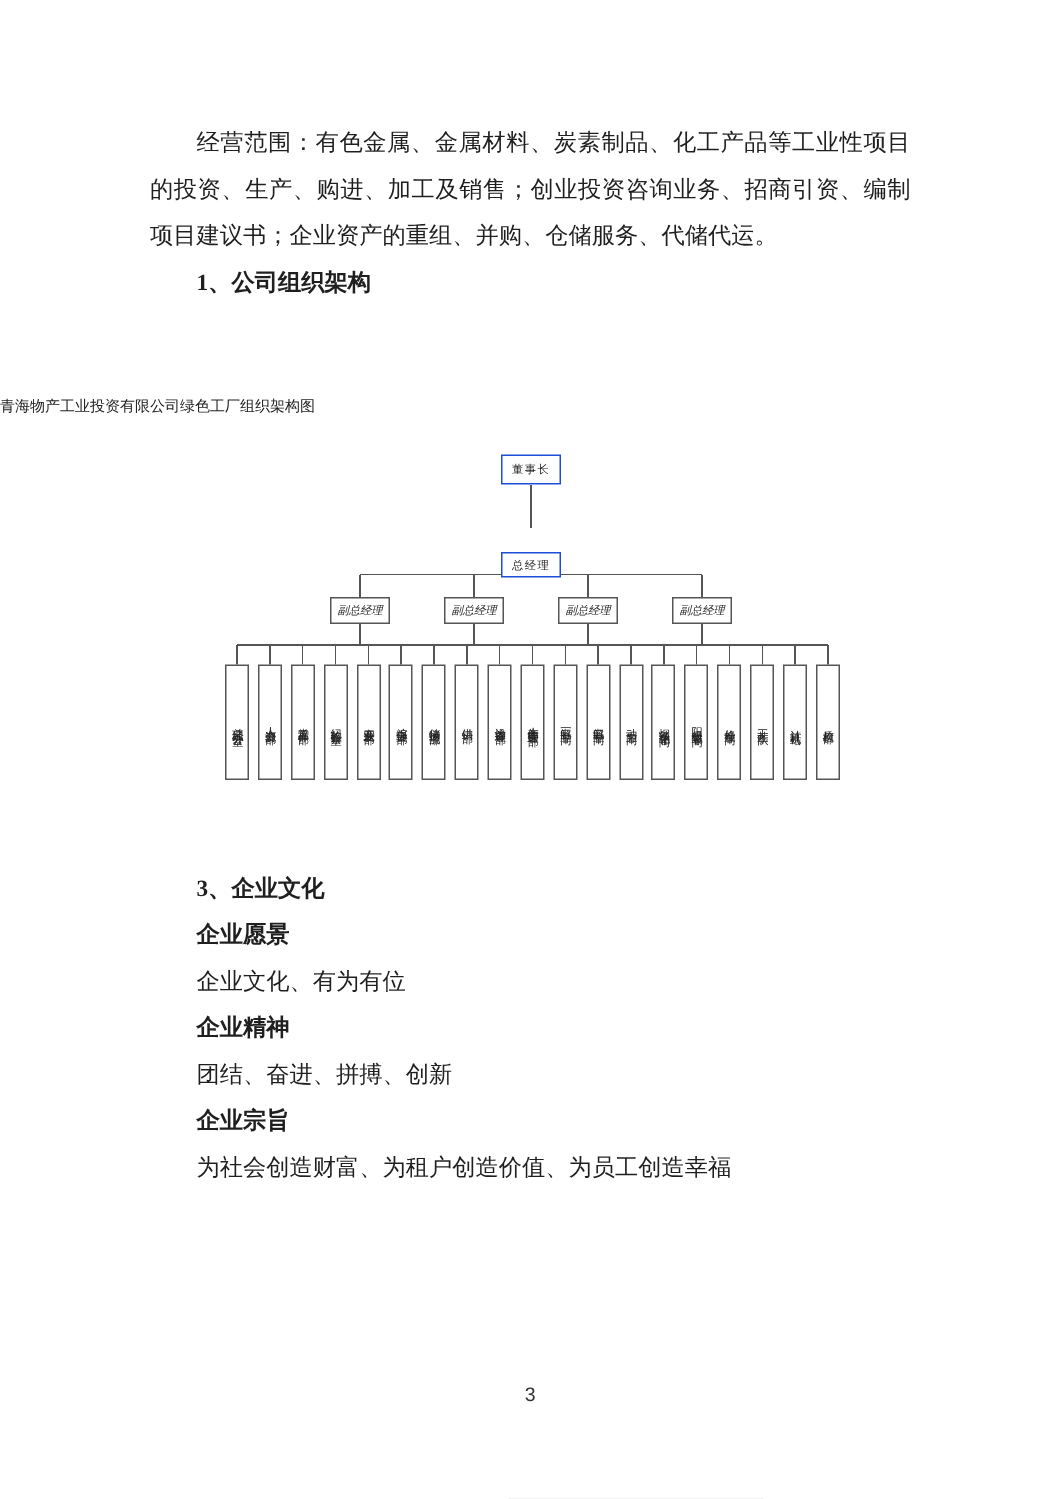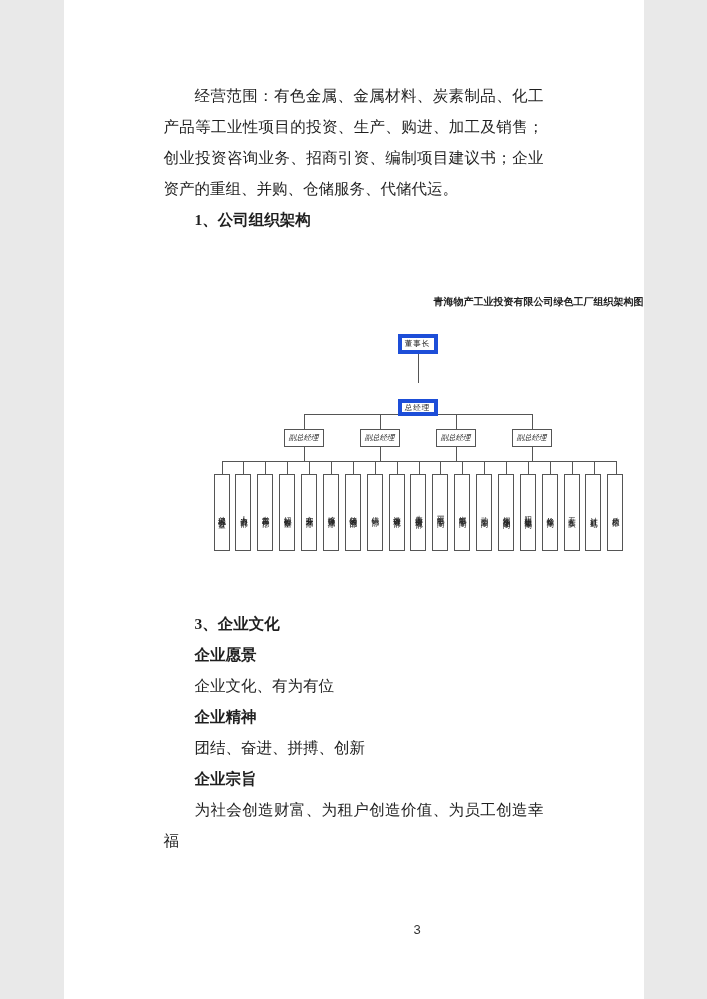--- a/index.html
+++ b/index.html
@@ -1,18 +1,18 @@
 <!DOCTYPE html>
 <html><head>
 <meta charset="utf-8">
 <style>
   html, body { margin: 0; padding: 0; background: #e9e9e9; }
   .page {
     position: relative;
-    width: 580px;
+    width: 707px;
     height: 999px;
     margin: 0 auto;
     background: #ffffff;
     font-family: "Liberation Serif", "DejaVu Serif", serif;
     color: #1f1f1f;
     overflow: hidden;
   }
   .content { padding: 80px 100px 0 100px; }
   .body-text {
     font-size: 15.5px;
@@ -31,31 +31,31 @@
   
   .org-chart {
     position: relative;
     height: 280px;
     margin: 56px -100px 0 -100px; 
   }
   .chart-title {
     position: absolute;
     top: 4px; left: 0;
     width: 100%;
-    text-align: right;
+    text-align: left;
     font-size: 10px;
-    font-weight: bold;
+    font-weight: normal;
     letter-spacing: 0px;
     color: #222;
   }
   .connectors { position: absolute; top: 0; left: 0; }
   .node {
     position: absolute;
     box-sizing: border-box;
-    border: 4px solid #1d4ed8;
+    border: 1px solid #1d4ed8;
     background: #fff;
     display: flex;
     align-items: center;
     justify-content: center;
     font-size: 7.5px;
     letter-spacing: 1px;
     color: #222;
     white-space: nowrap;
   }
   .node-chairman { left: 334px; top: 43px; width: 40px; height: 20px; }

